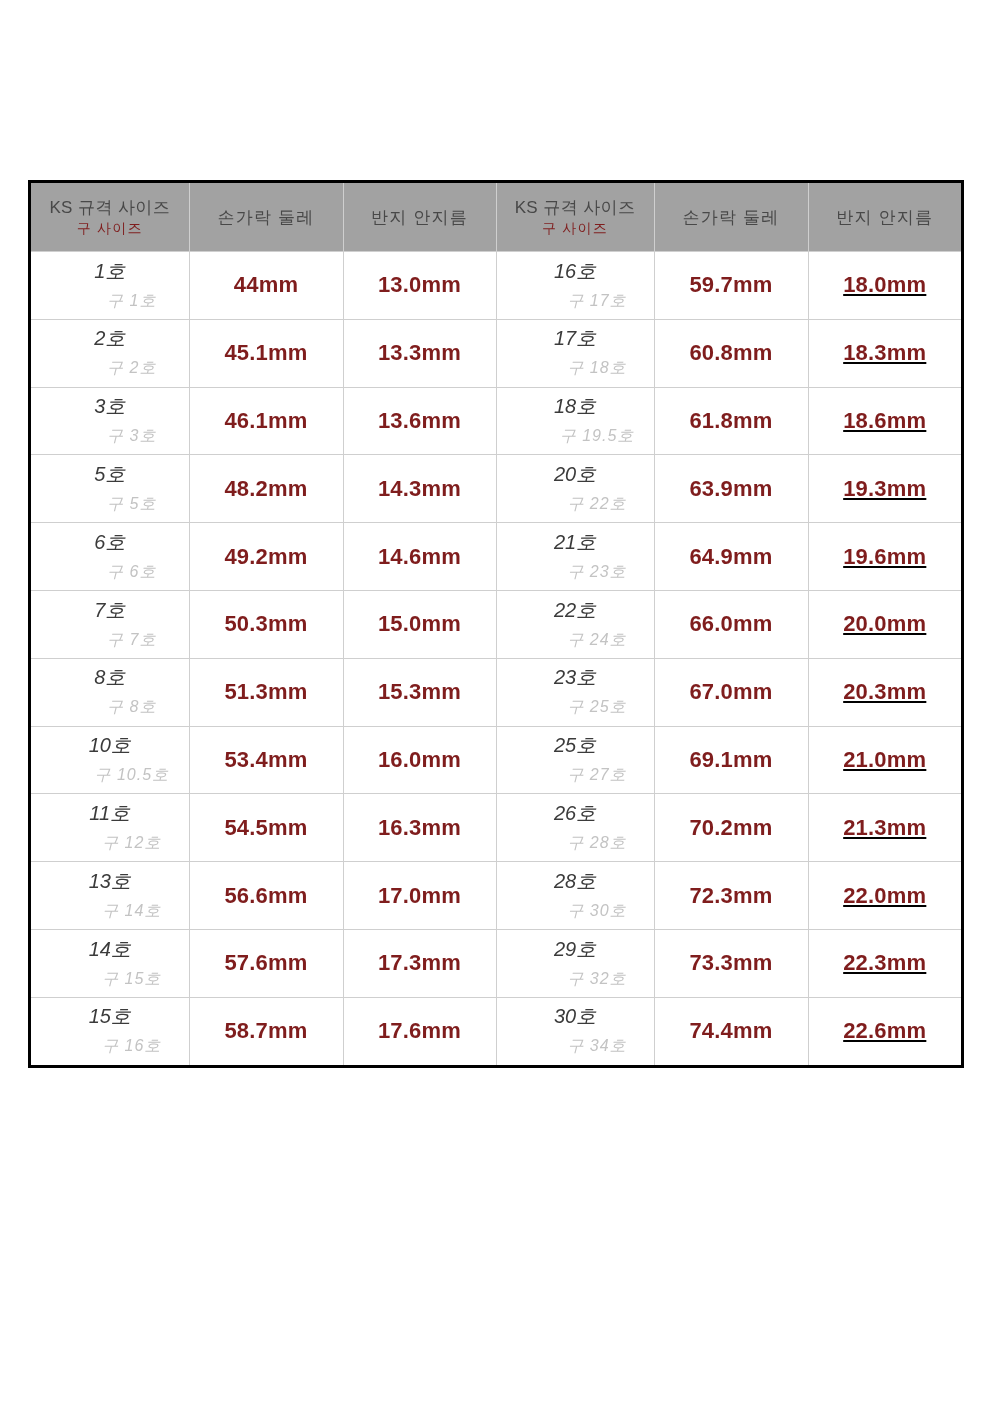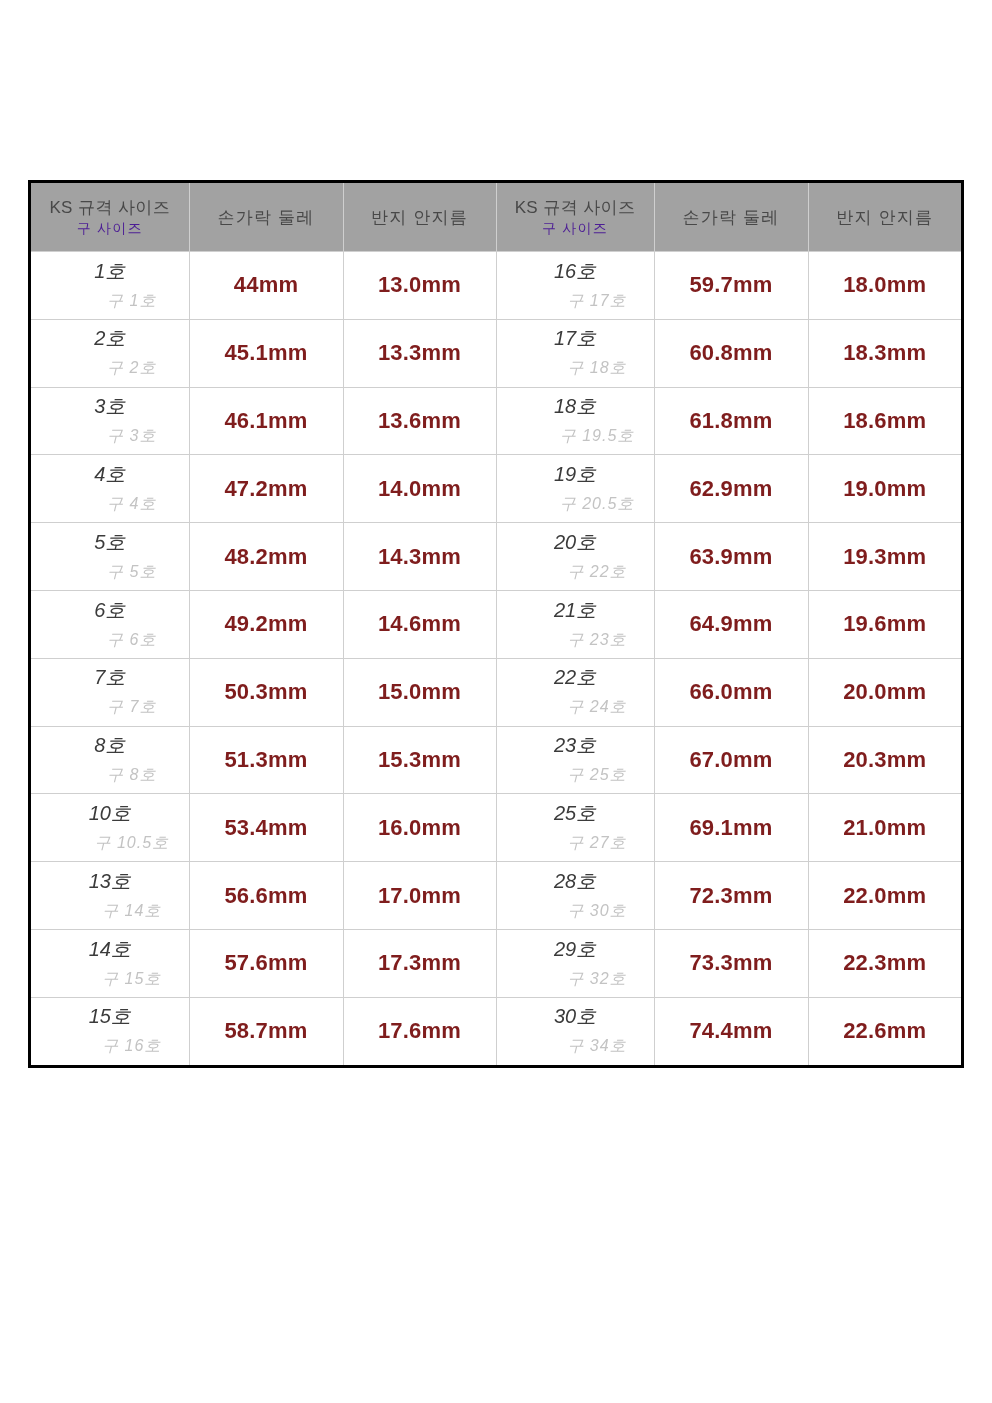--- a/index.html
+++ b/index.html
@@ -55,21 +55,21 @@
   .hd-main {
     display: block;
     font-size: 17px;
     color: #484848;
     letter-spacing: 0.4px;
     line-height: 1.15;
   }
   .hd-sub {
     display: block;
     font-size: 14px;
-    color: #4c1d95;
+    color: #7f1d1d;
     letter-spacing: 1.2px;
     margin-top: 3px;
     line-height: 1.15;
   }
   .hd-single {
     display: block;
     font-size: 17px;
     color: #484848;
     letter-spacing: 1.2px;
   }
@@ -77,21 +77,21 @@
   
   tbody td {
     border-right: 1px solid #cfcfcf;
     border-bottom: 1px solid #cfcfcf;
     padding: 0;
     height: 66.8px;
     vertical-align: middle;
     text-align: center;
     background: #ffffff;
   }
-  tbody td:last-child { border-right: none; }
+  tbody td:last-child { border-right: none; text-decoration: underline; }
   tbody tr:last-child td { border-bottom: none; }
 
   .cell-size { position: relative; font-style: italic; }
   .sz-main {
     display: block;
     font-size: 20px;
     color: #3b3b3b;
     line-height: 1.1;
     margin-top: -2px;
   }
@@ -211,42 +211,20 @@
           </td>
           <td>
             <span class="val">61.8mm</span>
           </td>
           <td>
             <span class="val">18.6mm</span>
           </td>
         </tr>
         <tr>
           <td class="cell-size">
-            <span class="sz-main">4호</span>
-            <span class="sz-sub">구 4호</span>
-          </td>
-          <td>
-            <span class="val">47.2mm</span>
-          </td>
-          <td class="last-of-half">
-            <span class="val">14.0mm</span>
-          </td>
-          <td class="cell-size">
-            <span class="sz-main">19호</span>
-            <span class="sz-sub">구 20.5호</span>
-          </td>
-          <td>
-            <span class="val">62.9mm</span>
-          </td>
-          <td>
-            <span class="val">19.0mm</span>
-          </td>
-        </tr>
-        <tr>
-          <td class="cell-size">
             <span class="sz-main">5호</span>
             <span class="sz-sub">구 5호</span>
           </td>
           <td>
             <span class="val">48.2mm</span>
           </td>
           <td class="last-of-half">
             <span class="val">14.3mm</span>
           </td>
           <td class="cell-size">
@@ -339,20 +317,42 @@
           </td>
           <td class="cell-size">
             <span class="sz-main">25호</span>
             <span class="sz-sub">구 27호</span>
           </td>
           <td>
             <span class="val">69.1mm</span>
           </td>
           <td>
             <span class="val">21.0mm</span>
+          </td>
+        </tr>
+        <tr>
+          <td class="cell-size">
+            <span class="sz-main">11호</span>
+            <span class="sz-sub">구 12호</span>
+          </td>
+          <td>
+            <span class="val">54.5mm</span>
+          </td>
+          <td class="last-of-half">
+            <span class="val">16.3mm</span>
+          </td>
+          <td class="cell-size">
+            <span class="sz-main">26호</span>
+            <span class="sz-sub">구 28호</span>
+          </td>
+          <td>
+            <span class="val">70.2mm</span>
+          </td>
+          <td>
+            <span class="val">21.3mm</span>
           </td>
         </tr>
         <tr>
           <td class="cell-size">
             <span class="sz-main">13호</span>
             <span class="sz-sub">구 14호</span>
           </td>
           <td>
             <span class="val">56.6mm</span>
           </td>

